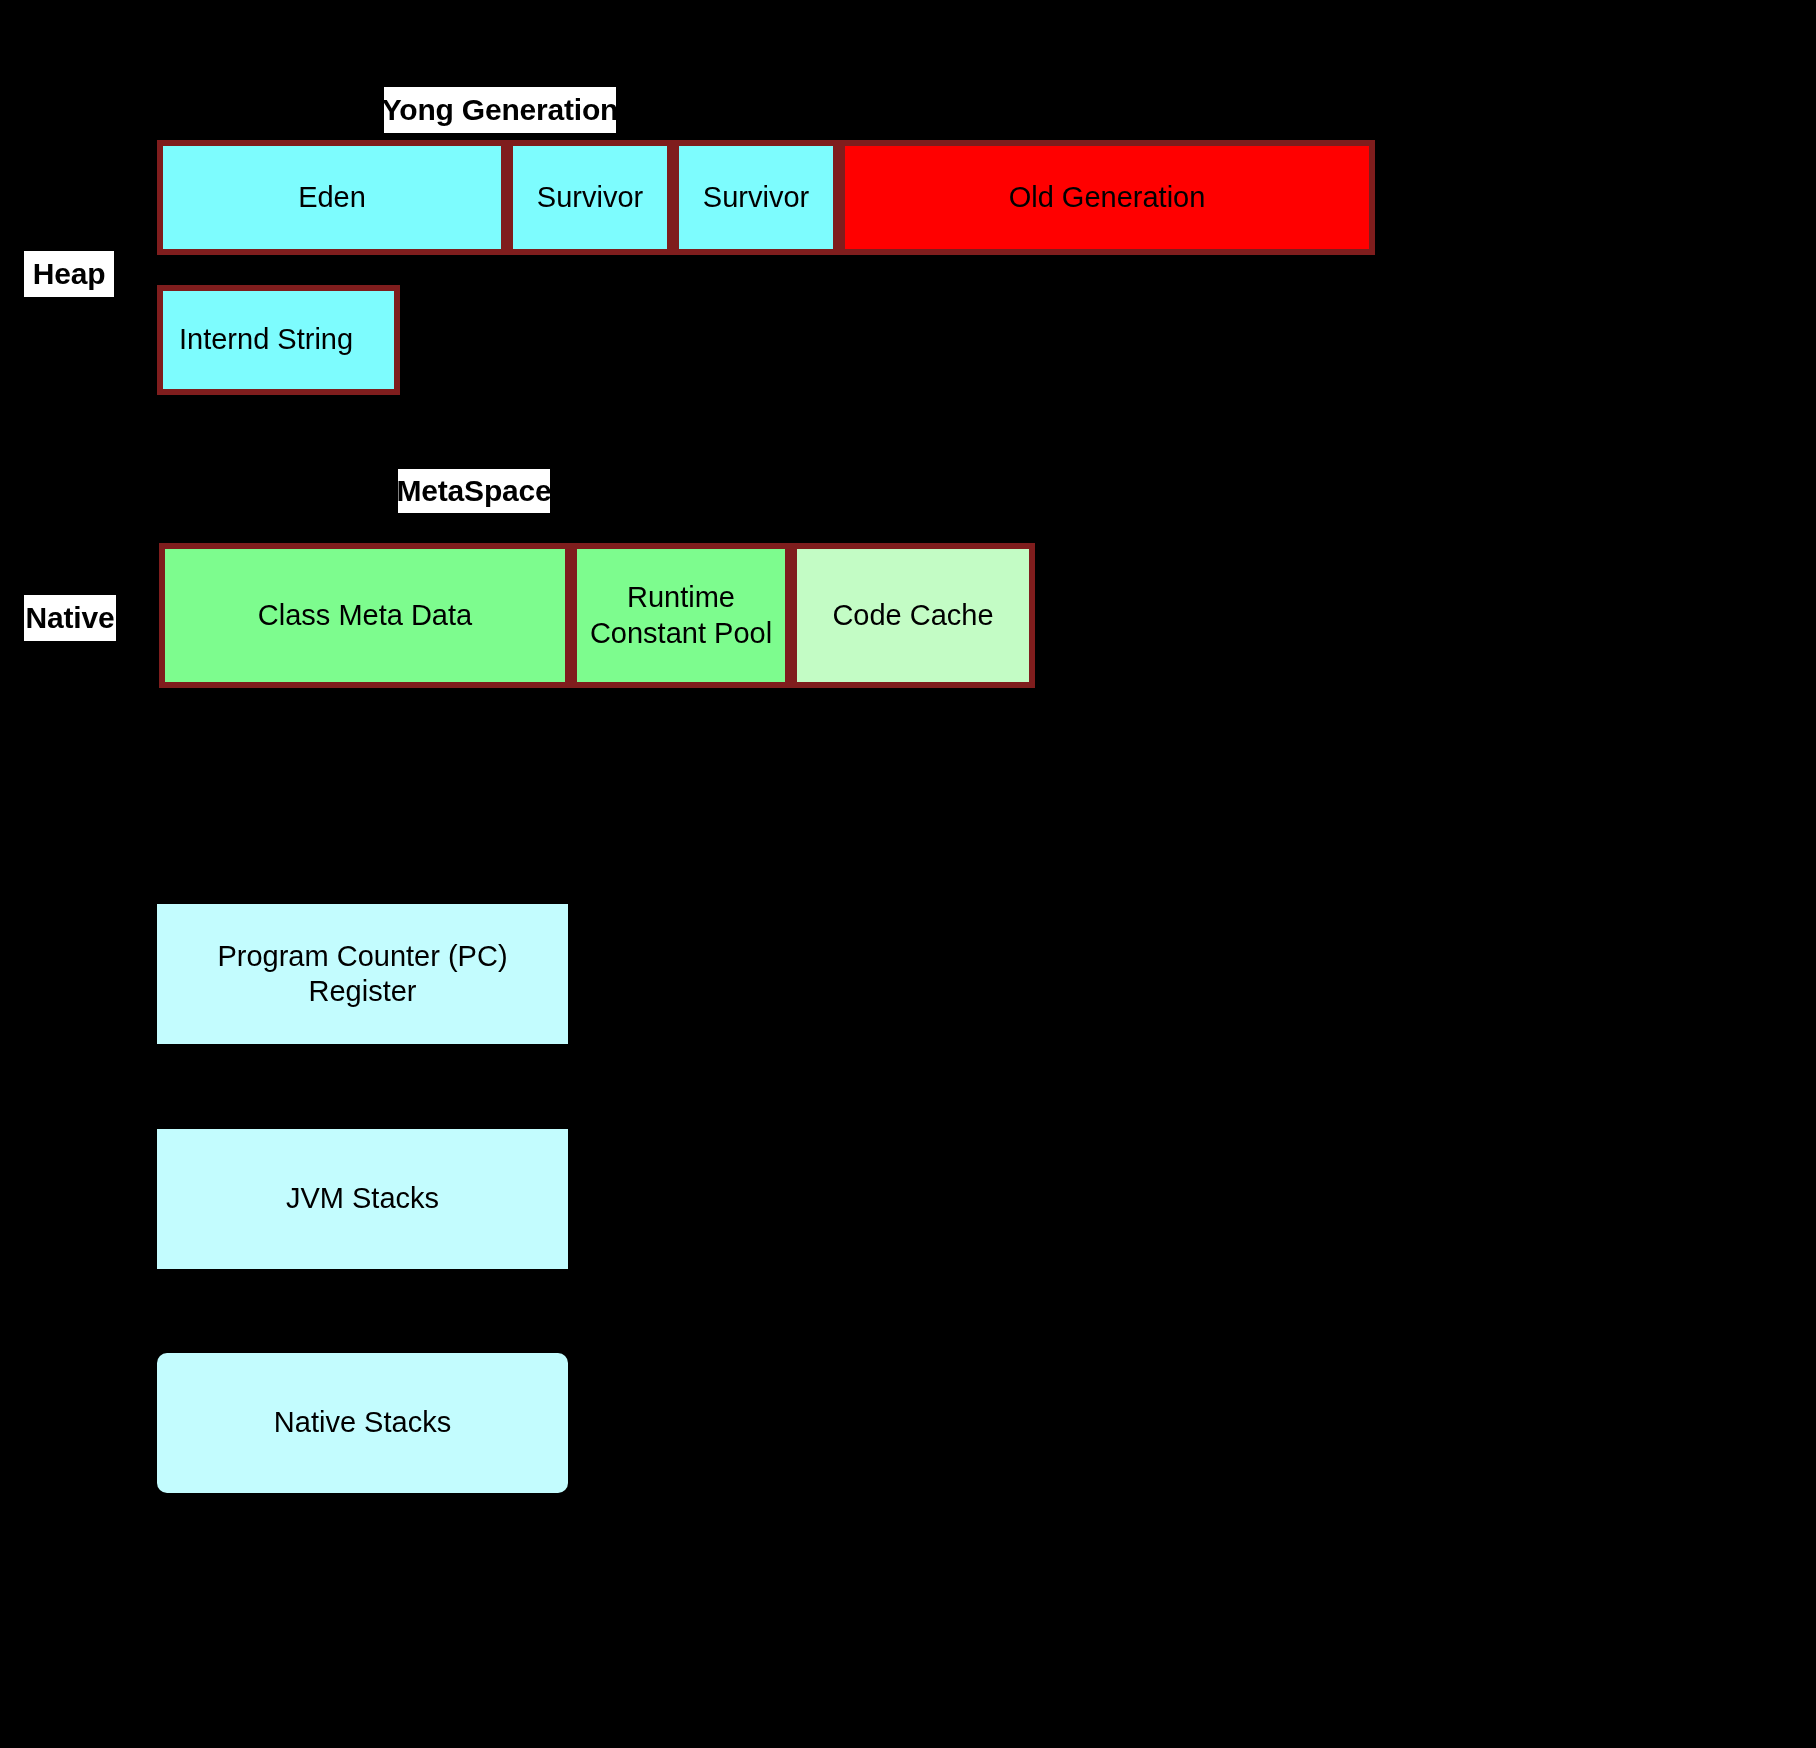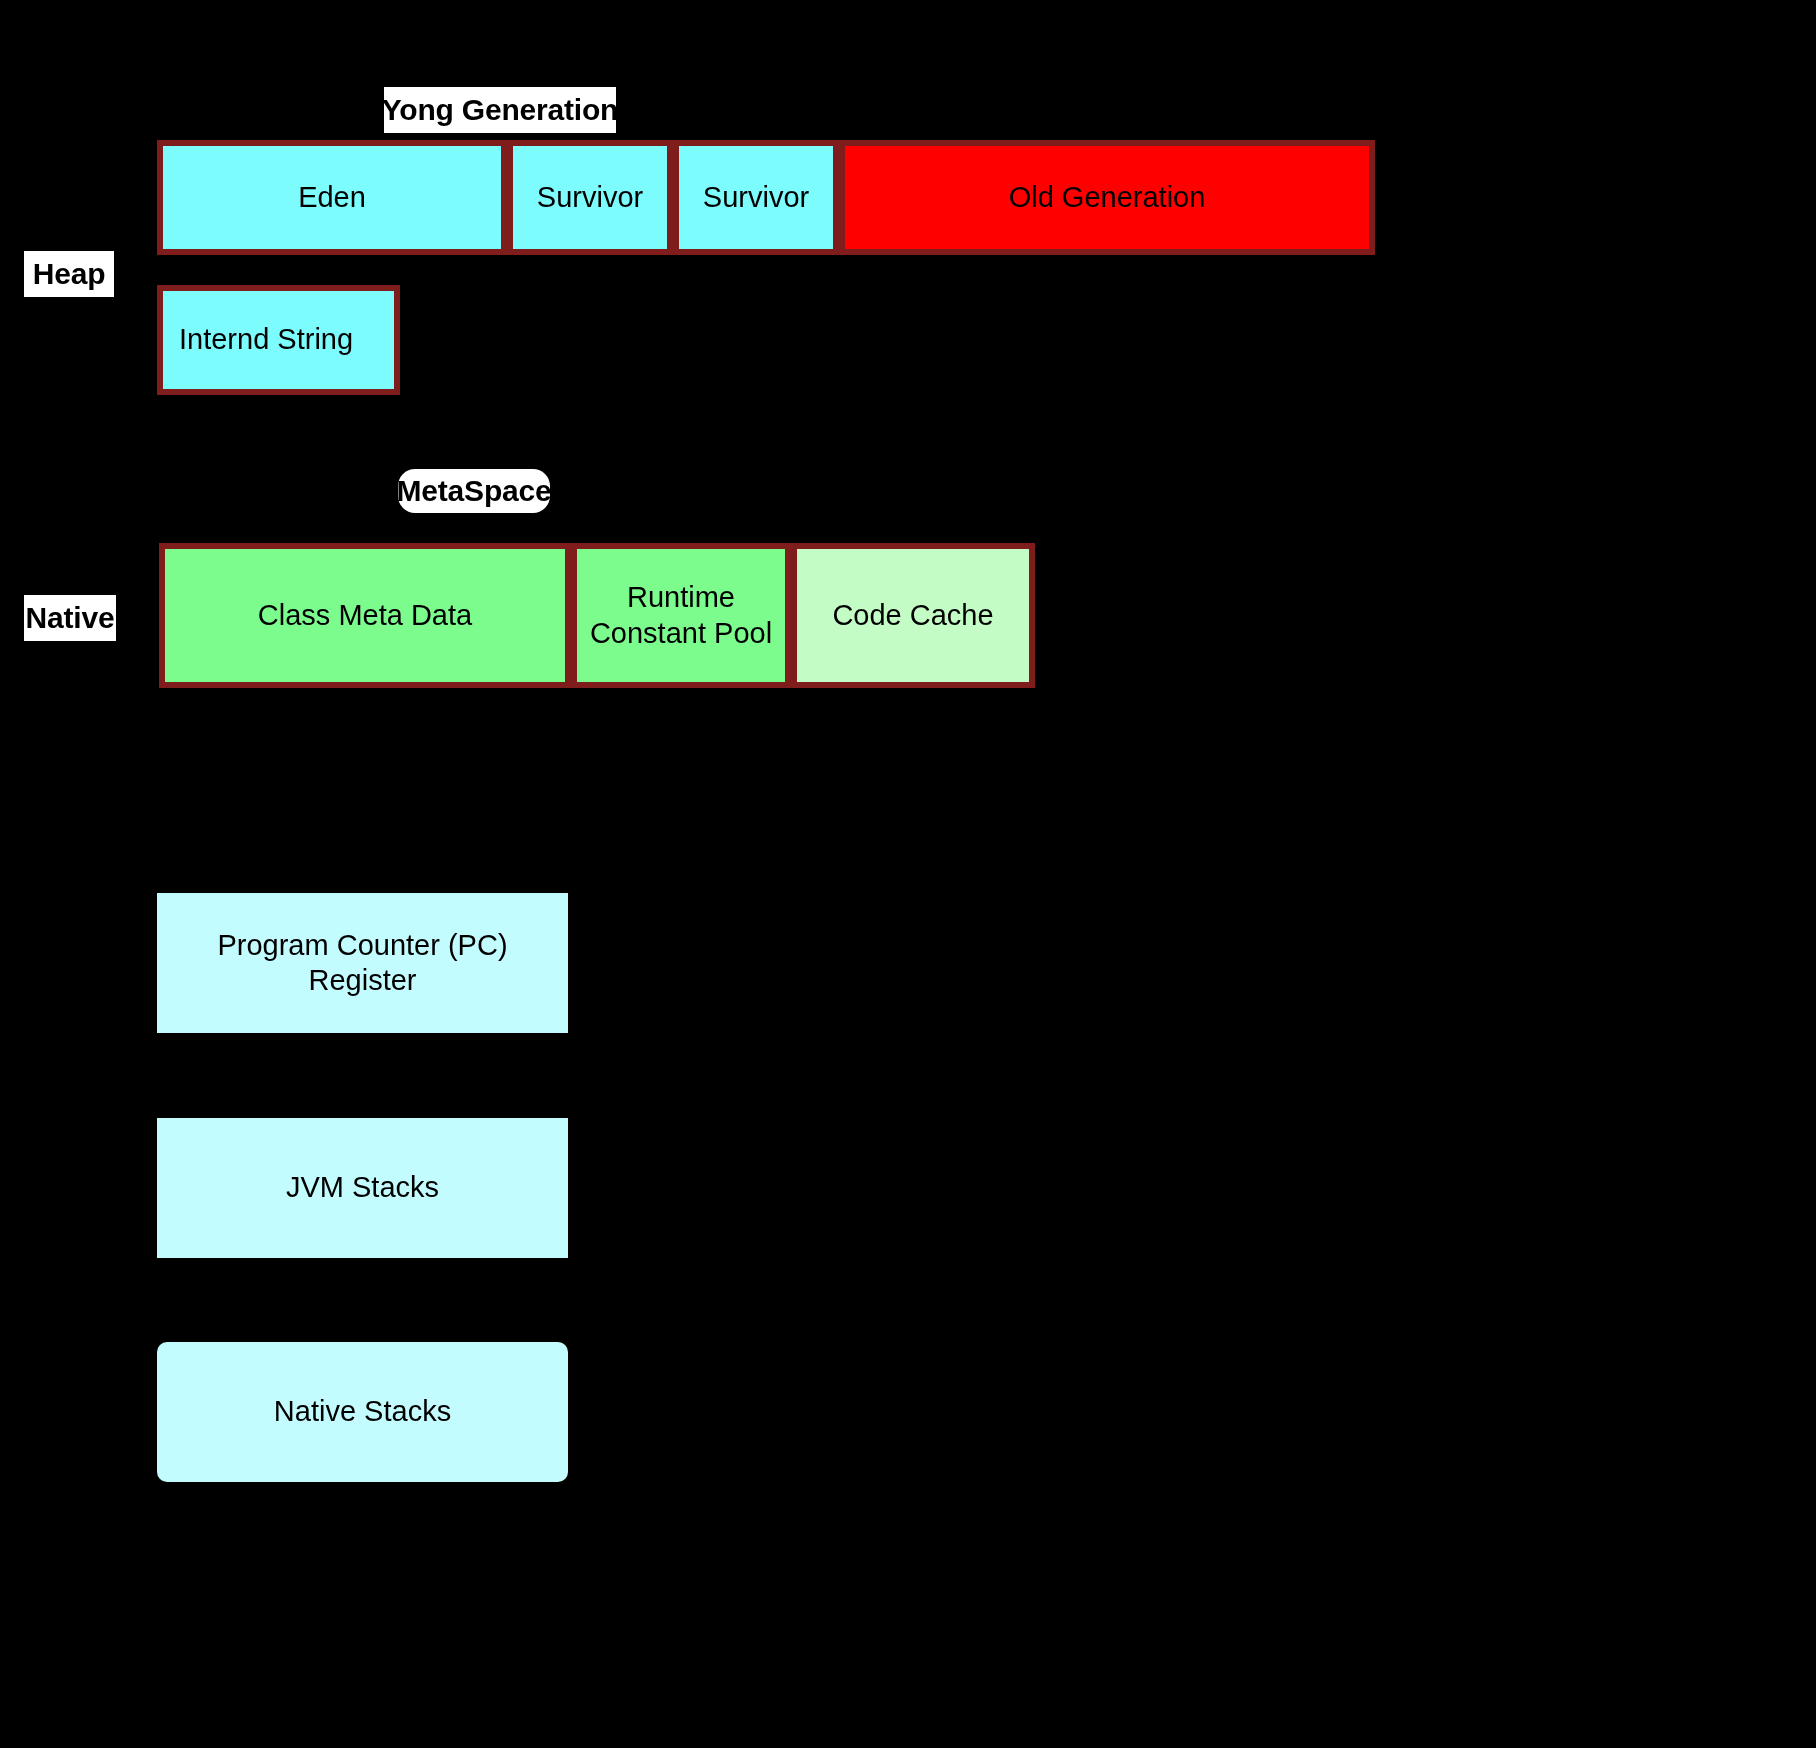--- a/index.html
+++ b/index.html
@@ -59,21 +59,21 @@
   }
   .box.left-text {
     justify-content: flex-start;
     text-align: center;
     padding-left: 16px;
   }
   .box.noborder { border: none; }
 
   
   .fill-cyan        { background: #7dfcfe; }
-  .fill-cyan-light  { background: #c3fcfe; }
+  .fill-cyan-light  { background: #c3fcfe; margin-top: 11px; }
   .fill-red         { background: #ff0000; }
   .fill-green       { background: #7dfc8e; }
   .fill-green-light { background: #c3fcc5; }
 </style>
 </head>
 <body>
 
 <div class="canvas">
 
   <div class="caption" style="left:384px; top:87px; width:232px; height:46px;">Yong Generation</div>
@@ -83,21 +83,21 @@
   <div class="box fill-cyan" style="left:157px; top:140px; width:350px; height:115px;">Eden</div>
 
   <div class="box fill-cyan" style="left:507px; top:140px; width:166px; height:115px;">Survivor</div>
 
   <div class="box fill-cyan" style="left:673px; top:140px; width:166px; height:115px;">Survivor</div>
 
   <div class="box fill-red" style="left:839px; top:140px; width:536px; height:115px;">Old Generation</div>
 
   <div class="box fill-cyan left-text" style="left:157px; top:285px; width:243px; height:110px;">Internd String</div>
 
-  <div class="caption" style="left:398px; top:469px; width:152px; height:44px;border-radius:17px;">MetaSpace</div>
+  <div class="caption" style="left:398px; top:469px; width:152px; height:44px;">MetaSpace</div>
 
   <div class="caption" style="left:24px; top:595px; width:92px; height:46px;">Native</div>
 
   <div class="box fill-green" style="left:159px; top:543px; width:412px; height:145px;">Class Meta Data</div>
 
   <div class="box fill-green" style="left:571px; top:543px; width:220px; height:145px;">Runtime
 Constant Pool</div>
 
   <div class="box fill-green-light" style="left:791px; top:543px; width:244px; height:145px;">Code Cache</div>
 

